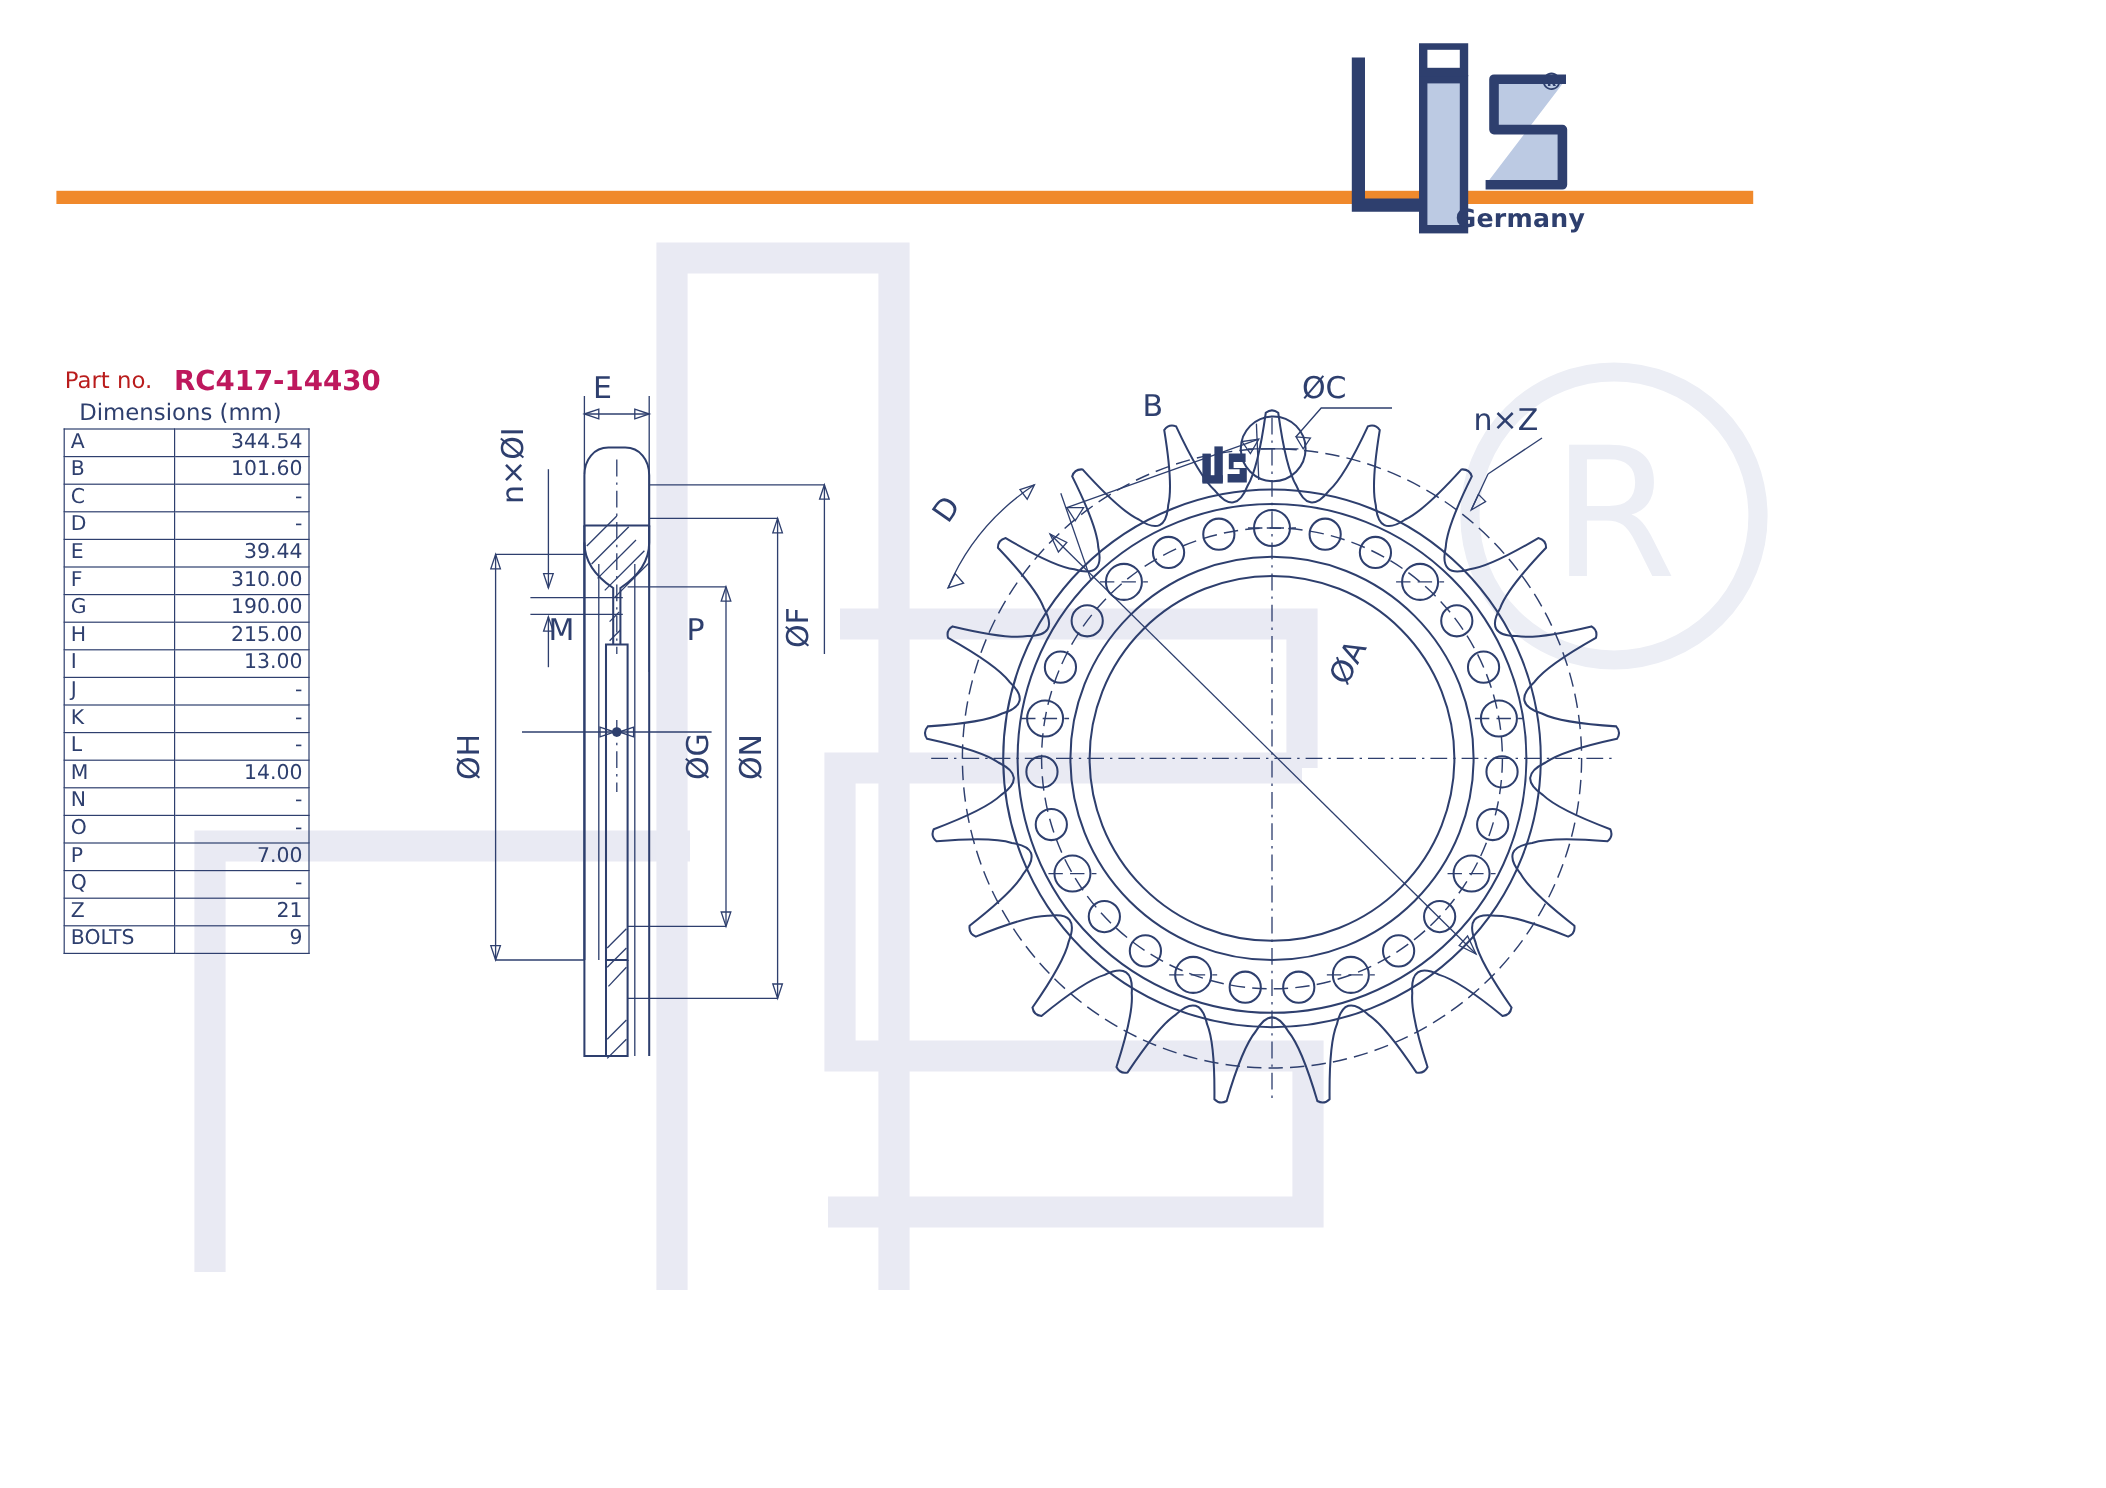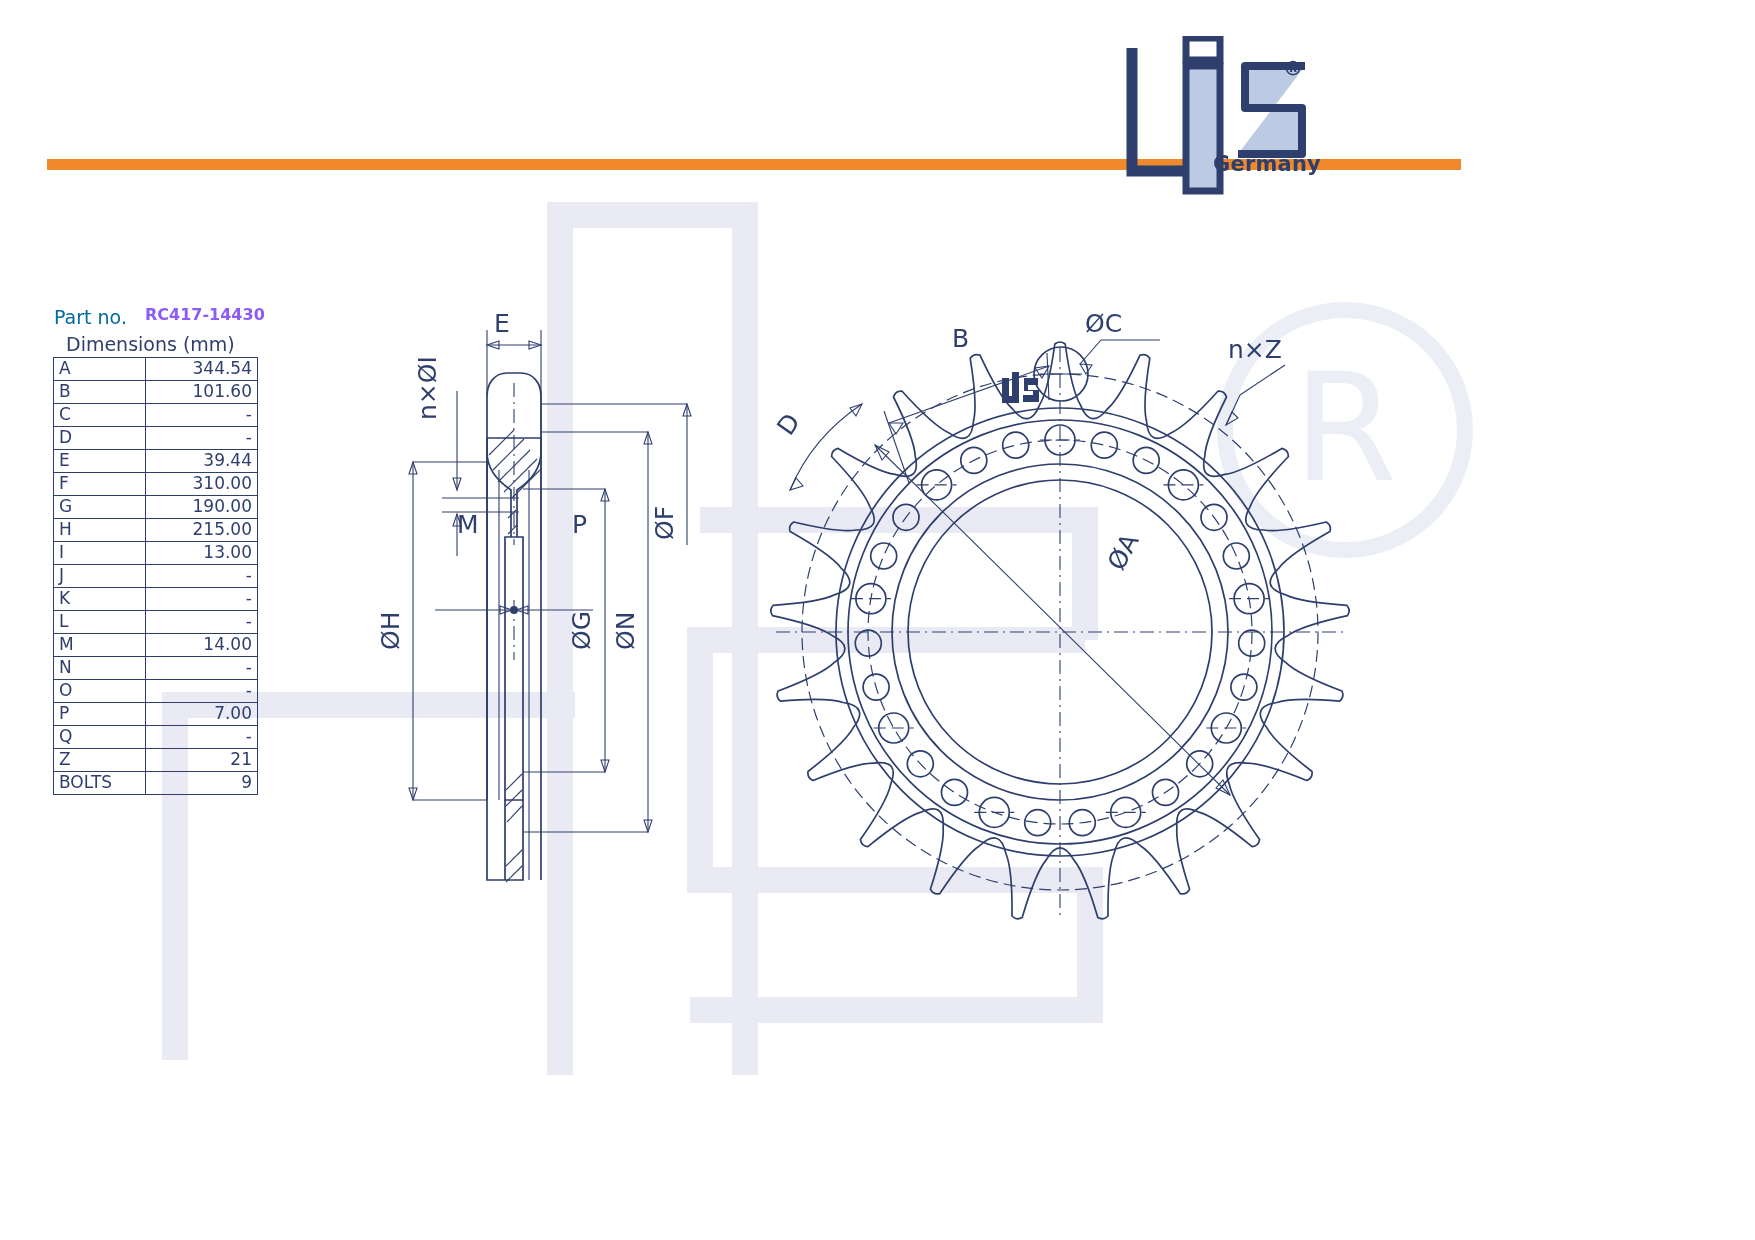--- a/index.html
+++ b/index.html
@@ -24,34 +24,34 @@
     position:absolute;left:47px;top:159px;width:1414px;height:11px;
     background:#f0892b;
   }
   .tagline{
     position:absolute;left:258px;top:132px;
     font-size:26px;font-weight:bold;font-style:italic;
     color:#2e3f6e;letter-spacing:.4px;white-space:nowrap;
   }
   .logo{position:absolute;left:1120px;top:36px;width:200px;height:160px;}
   .logo-germany{
-    position:absolute;left:1213px;top:152px;
+    position:absolute;left:1213px;top:170px;
     font-size:21px;font-weight:bold;color:#2e3f6e;letter-spacing:.2px;
   }
   .logo-reg{
     position:absolute;left:1283px;top:56px;
     font-size:20px;font-weight:bold;color:#2e3f6e;
   }
 
   
   .partno-label{
-    position:absolute;left:54px;top:306px;font-size:19px;color:#0369a1;
+    position:absolute;left:54px;top:306px;font-size:19px;color:#b91c1c;
   }
   .partno-value{
-    position:absolute;left:145px;top:305px;font-size:16px;font-weight:bold;color:#8b5cf6;
+    position:absolute;left:145px;top:305px;font-size:23px;font-weight:bold;color:#be185d;
   }
   .dims-label{
     position:absolute;left:54px;top:333px;font-size:19px;color:#2e3f6e;margin-left:12px;
   }
 
   
   table.dims{
     position:absolute;left:53px;top:357px;
     width:205px;
     border-collapse:collapse;

